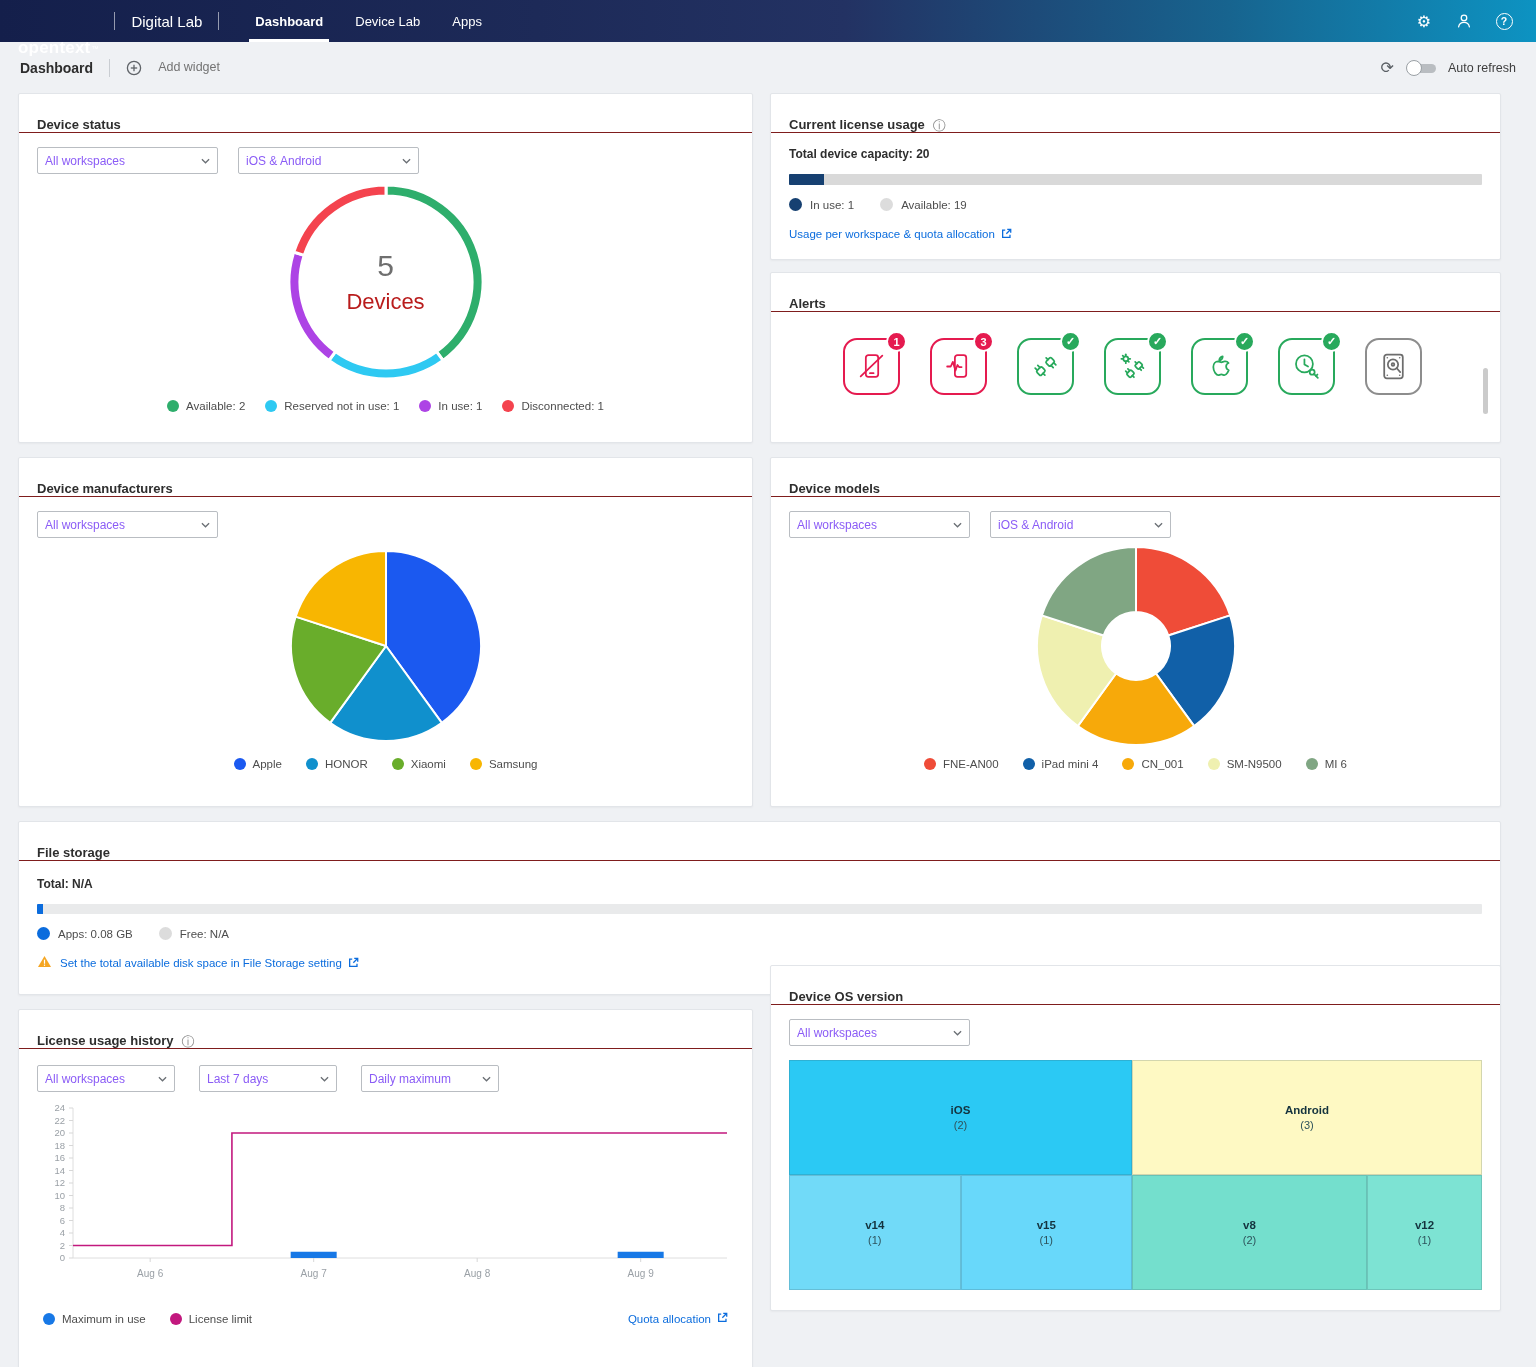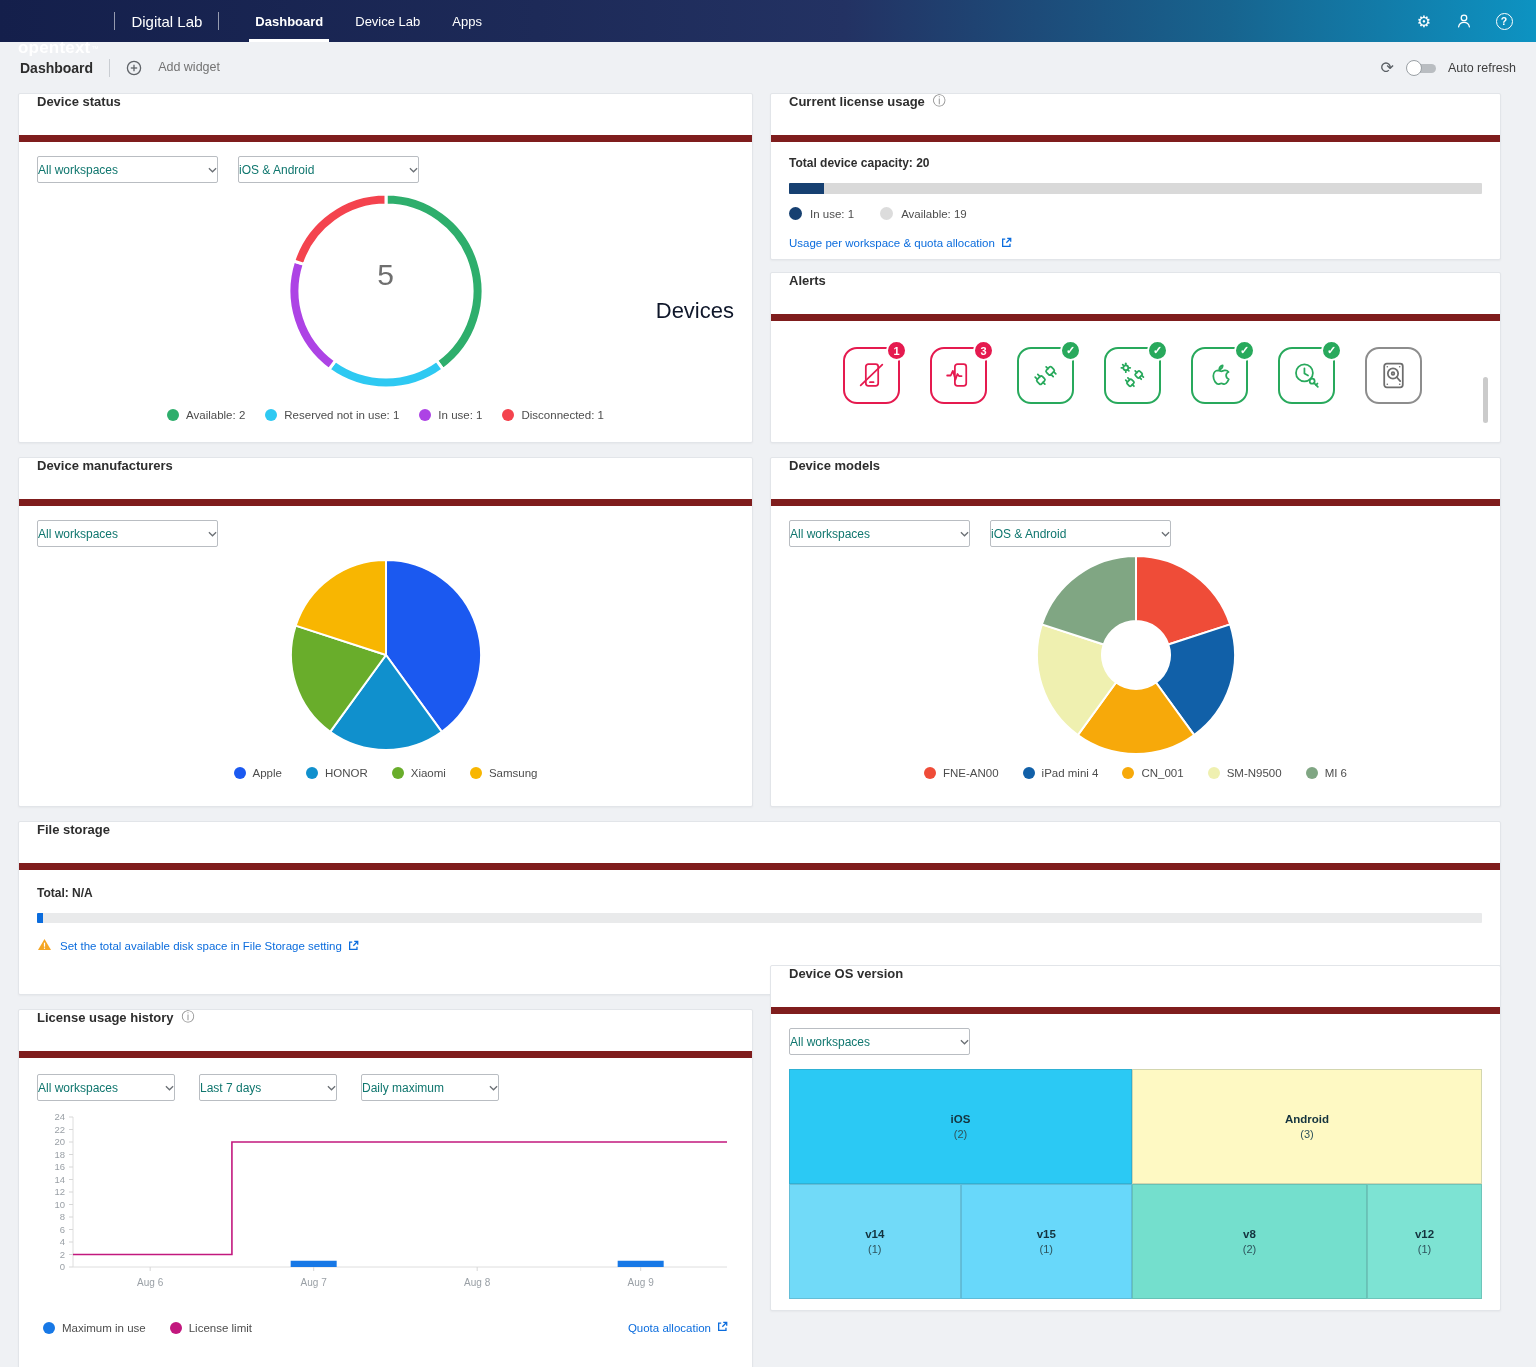--- a/index.html
+++ b/index.html
@@ -40,38 +40,38 @@
   .toggle { position:relative; width:30px; height:12px; cursor:pointer; }
   .toggle .track { position:absolute; left:6px; top:2px; width:24px; height:9px;
     background:#b9bdc1; border-radius:5px; }
   .toggle .knob { position:absolute; left:0; top:-2px; width:16px; height:16px; background:#fff;
     border:1.5px solid #9aa0a5; border-radius:50%; }
   .sh-right .lbl { font-size:12.5px; color:#3e3e3e; }
 
   
   .card { position:absolute; background:#fff; border:1px solid #e2e5e9; border-radius:2px;
     box-shadow:0 1px 2px rgba(0,0,0,.04); }
-  .card-head { height:48px; display:flex; align-items:flex-start; gap:8px; padding:0 18px;
-    border-bottom:7px solid #7f1d1d; }
+  .card-head { height:39px; display:flex; align-items:flex-end; gap:8px; padding:0 18px;
+    border-bottom:1px solid #7f1d1d; }
   .card-title { font-size:13px; font-weight:700; color:#2e2e2e; }
   .info { font-size:13px; color:#8a8a8a; cursor:pointer; line-height:1; }
   .card-body { padding:14px 18px 0 18px; position:relative; }
 
   .filters { display:flex; gap:20px; }
   .select { height:27px; background:#fff; border:1px solid #b9bdc2; border-radius:2px;
-    display:flex; align-items:center; justify-content:space-between; padding:0 0;
-    font-size:12px; color:#0f766e; cursor:pointer; width:181px;gap:28px; }
+    display:flex; align-items:center; justify-content:space-between; padding:0 7px;
+    font-size:12px; color:#8b5cf6; cursor:pointer; width:181px;gap:28px; }
   .select.sm { width:138px; }
   .select svg { width:9px; height:6px; stroke:#6a6f74; fill:none; stroke-width:1.4; }
 
   .chart-wrap { display:flex; justify-content:center; position:relative; margin-top:8px; }
   .donut-center { position:absolute; left:0; right:0; top:50%; transform:translateY(-54%);
     text-align:center; pointer-events:none; }
   .donut-center .big { font-size:30px; color:#6f6f6f; }
-  .donut-center .small { font-size:22px; color:#0f172a; margin-top:6px;text-align:right; }
+  .donut-center .small { font-size:22px; color:#b91c1c; margin-top:6px; }
 
   .legend { display:flex; justify-content:center; gap:24px; margin-top:12px; flex-wrap:wrap; }
   .legend .li { display:flex; align-items:center; gap:7px; }
   .legend .dot { width:12px; height:12px; border-radius:50%; flex:0 0 auto; }
   .legend .lt { font-size:11.5px; color:#4d4d4d; }
 
   
   .cap-label { font-size:12px; font-weight:700; color:#2e2e2e; margin-top:8px; }
   .pbar { margin-top:13px; height:11px; background:#d9d9d9; border-radius:1px; overflow:hidden; }
   .pbar .fill { height:100%; background:#164071; }
@@ -449,20 +449,30 @@
 
   <div class="card" style="left:18px; top:821px; width:1483px; height:174px;">
     <div class="card-head">
       <span class="card-title">File storage</span>
     </div>
     <div class="card-body" style="padding-top:8px;">
       <div class="cap-label">Total: N/A</div>
       <div class="fs-bar">
           <div class="fill" id="fs-fill" style="width: 0.4%;"></div>
         </div>
+      <div class="inline-legend">
+        <span class="li">
+            <span class="dot" id="apps-dot" style="background: rgb(11, 108, 221);"></span>
+            <span class="lt">Apps: 0.08 GB</span>
+          </span>
+        <span class="li">
+            <span class="dot" id="free-dot" style="background: rgb(220, 220, 220);"></span>
+            <span class="lt">Free: N/A</span>
+          </span>
+      </div>
       <div class="warn-row">
         <span class="warn-ico">
           <svg viewBox="0 0 16 14">
               <path d="M8 1L15 13H1Z" fill="#f5a623"></path>
               <rect x="7.35" y="5" width="1.3" height="4.4" fill="#fff"></rect>
               <rect x="7.35" y="10.3" width="1.3" height="1.4" fill="#fff"></rect>
             </svg>
         </span>
         <a class="blue-link">
           <span>Set the total available disk space in File Storage setting</span>

